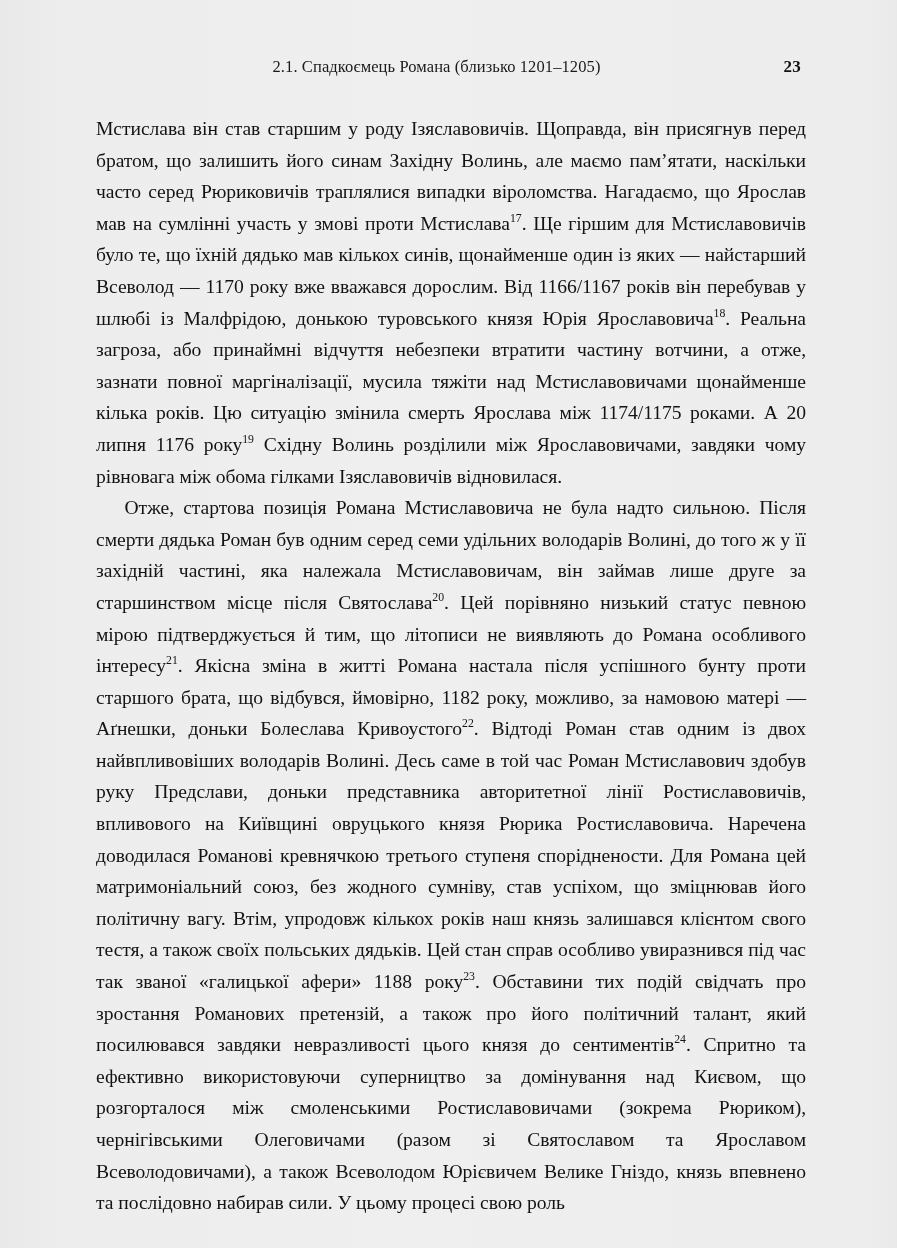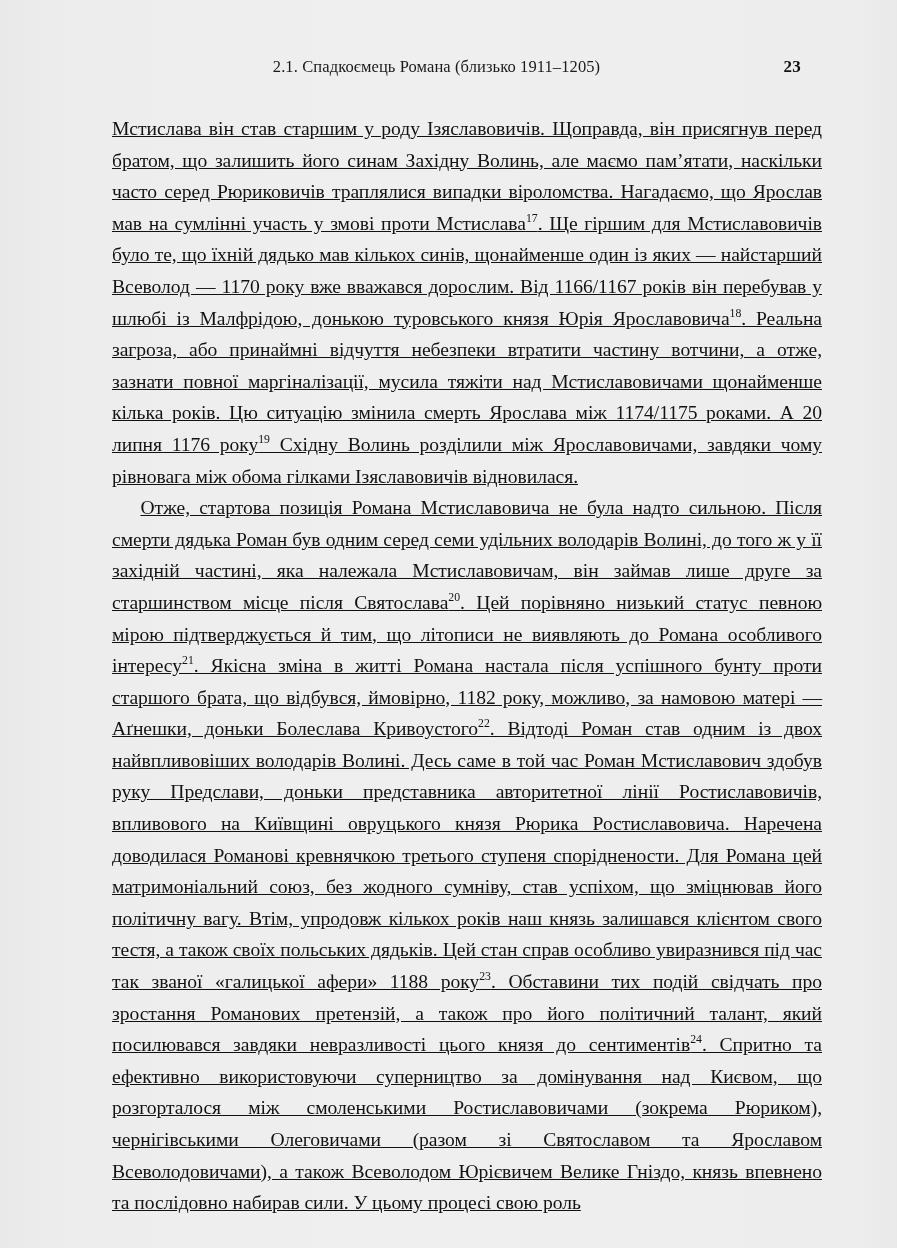--- a/index.html
+++ b/index.html
@@ -45,23 +45,22 @@
     top: 57px;
     right: 96px;
     font-size: 17px;
     font-weight: bold;
     color: #111;
     letter-spacing: 0.2px;
   }
   .textblock {
     position: absolute;
     top: 113px;
-    left: 112px;
+    left: 96px;
     width: 710px;
-    text-decoration: underline;
   }
   p.para {
     margin: 0;
     font-size: 19.6px;
     line-height: 31.6px;
     text-align: justify;
     text-justify: inter-word;
     letter-spacing: -0.05px;
     color: #131313;
     hyphens: manual;
@@ -75,21 +74,21 @@
     line-height: 0;
     letter-spacing: 0;
   }
 </style>
 </head>
 <body>
 
 <div class="page">
 
   <div class="running-head">
-    <span class="running-head-title">2.1. Спадкоємець Романа (близько 1911–1205)</span>
+    <span class="running-head-title">2.1. Спадкоємець Романа (близько 1201–1205)</span>
   </div>
 
   <div class="folio">23</div>
 
   <div class="textblock">
     <p class="para" id="para-1">Мстислава він став старшим у роду Ізяславовичів. Щоправда, він присягнув перед братом, що залишить його синам Західну Волинь, але маємо пам’ятати, наскільки часто серед Рюриковичів траплялися випадки віроломства. Нагадаємо, що Ярослав мав на сумлінні участь у змові проти Мстислава<sup>17</sup>. Ще гіршим для Мстиславовичів було те, що їхній дядько мав кількох синів, щонайменше один із яких — найстарший Всеволод — 1170 року вже вважався дорослим. Від 1166/1167 років він перебував у шлюбі із Малфрідою, донькою туровського князя Юрія Ярославовича<sup>18</sup>. Реальна загроза, або принаймні відчуття небезпеки втратити частину вотчини, а отже, зазнати повної маргіналізації, мусила тяжіти над Мстиславовичами щонайменше кілька років. Цю ситуацію змінила смерть Ярослава між 1174/1175 роками. А 20 липня 1176 року<sup>19</sup> Східну Волинь розділили між Ярославовичами, завдяки чому рівновага між обома гілками Ізяславовичів відновилася.</p>
     <p class="para" id="para-2">Отже, стартова позиція Романа Мстиславовича не була надто сильною. Після смерти дядька Роман був одним серед семи удільних володарів Волині, до того ж у її західній частині, яка належала Мстиславовичам, він займав лише друге за старшинством місце після Святослава<sup>20</sup>. Цей порівняно низький статус певною мірою підтверджується й тим, що літописи не виявляють до Романа особливого інтересу<sup>21</sup>. Якісна зміна в житті Романа настала після успішного бунту проти старшого брата, що відбувся, ймовірно, 1182 року, можливо, за намовою матері — Аґнешки, доньки Болеслава Кривоустого<sup>22</sup>. Відтоді Роман став одним із двох найвпливовіших володарів Волині. Десь саме в той час Роман Мстиславович здобув руку Предслави, доньки представника авторитетної лінії Ростиславовичів, впливового на Київщині овруцького князя Рюрика Ростиславовича. Наречена доводилася Романові кревнячкою третього ступеня споріднености. Для Романа цей матримоніальний союз, без жодного сумніву, став успіхом, що зміцнював його політичну вагу. Втім, упродовж кількох років наш князь залишався клієнтом свого тестя, а також своїх польських дядьків. Цей стан справ особливо увиразнився під час так званої «галицької афери» 1188 року<sup>23</sup>. Обставини тих подій свідчать про зростання Романових претензій, а також про його політичний талант, який посилювався завдяки невразливості цього князя до сентиментів<sup>24</sup>. Спритно та ефективно використовуючи суперництво за домінування над Києвом, що розгорталося між смоленськими Ростиславовичами (зокрема Рюриком), чернігівськими Олеговичами (разом зі Святославом та Ярославом Всеволодовичами), а також Всеволодом Юрієвичем Велике Гніздо, князь впевнено та послідовно набирав сили. У цьому процесі свою роль</p>
   </div>
 
 </div>

